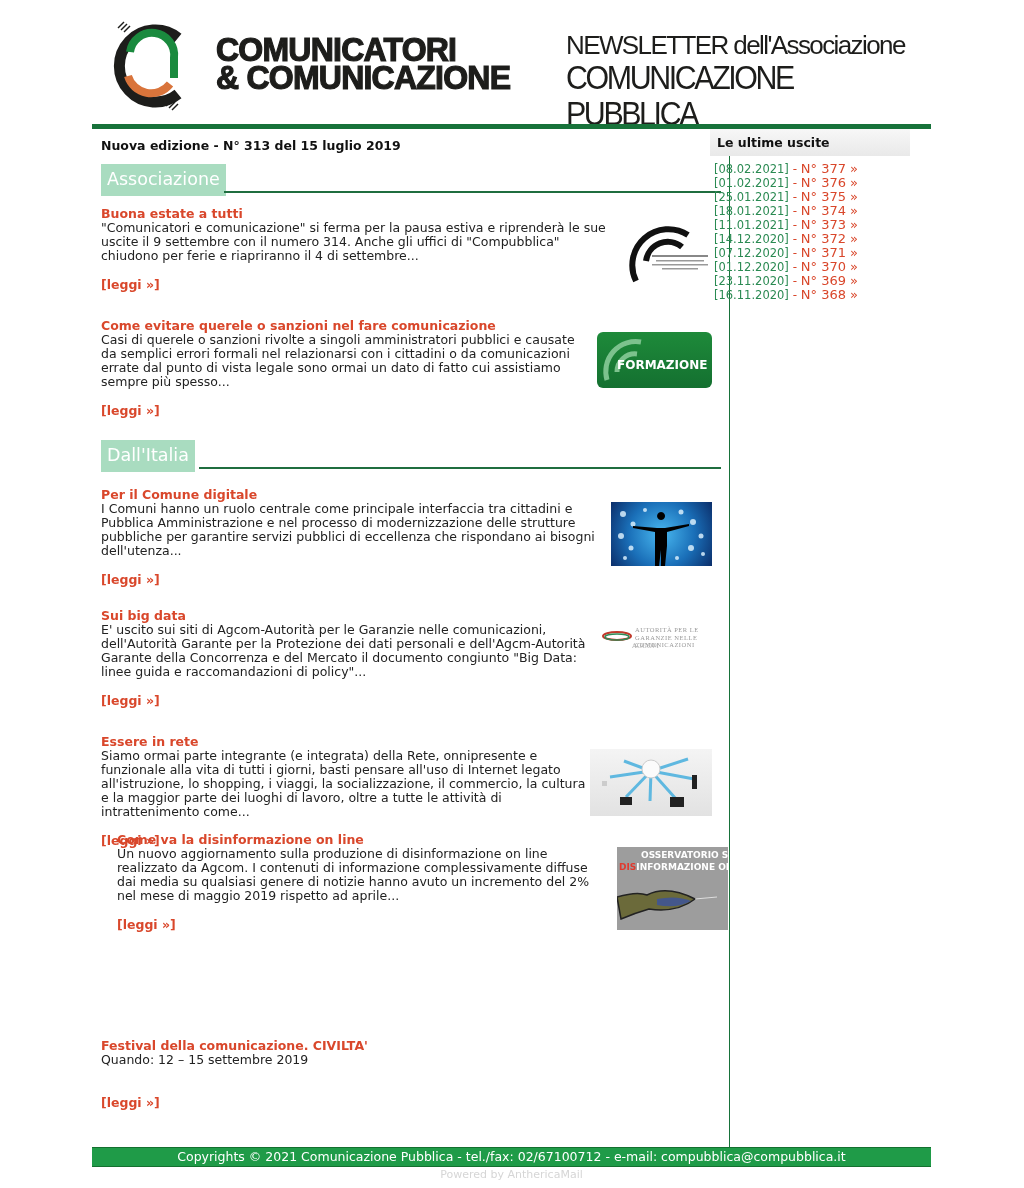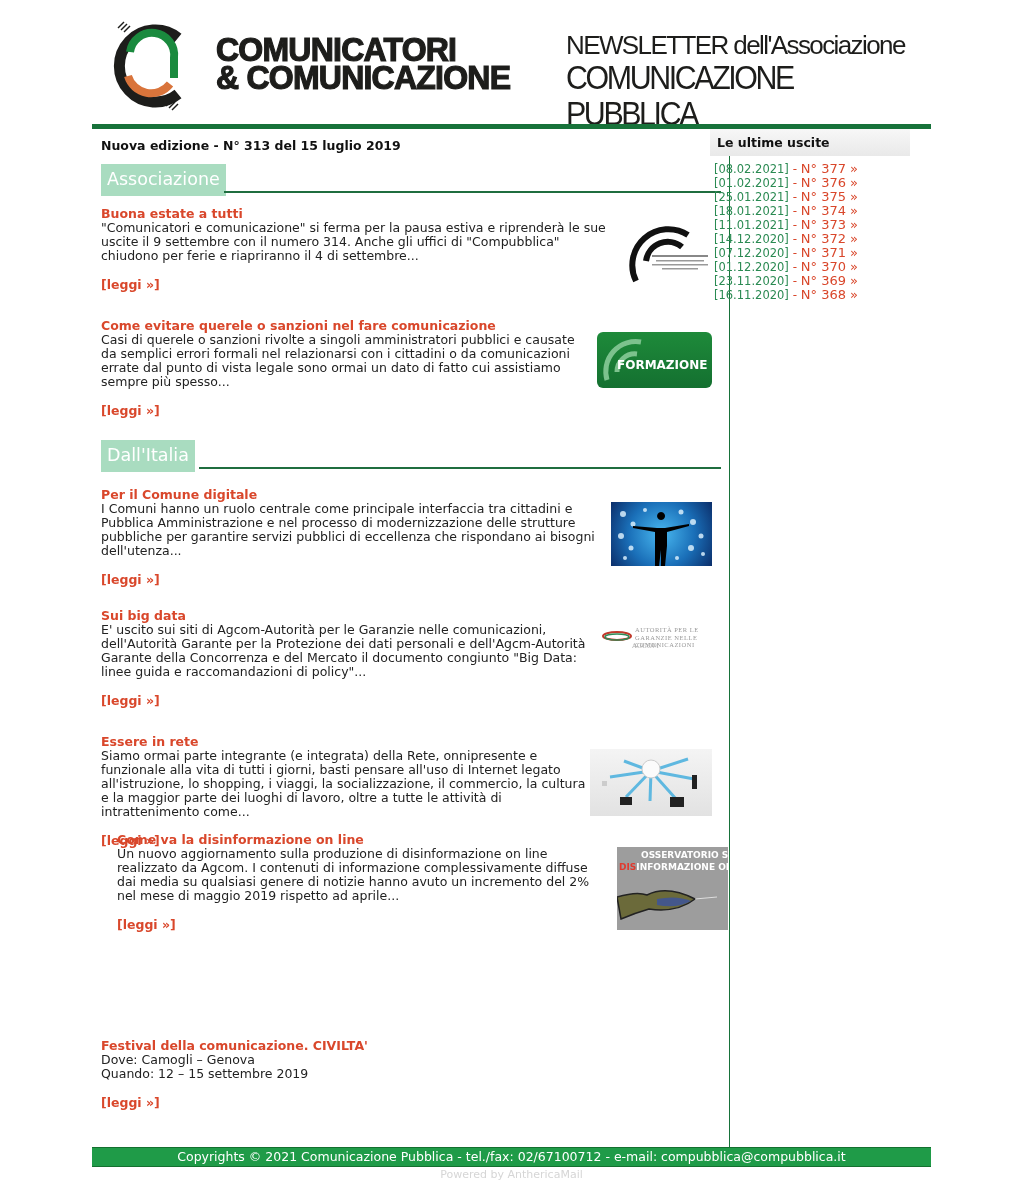--- a/index.html
+++ b/index.html
@@ -199,21 +199,20 @@
           <path d="M0 50 Q20 44 30 48 Q50 38 78 52 Q60 66 32 62 Q18 66 4 72 Z" fill="#6b6a3a" stroke="#222" stroke-width="1.5"></path>
           <path d="M40 52 Q60 48 74 54 Q60 62 40 58 Z" fill="#3b52a0" opacity="0.8"></path>
           <path d="M78 52 L100 50" stroke="#ddd" stroke-width="1"></path>
         </svg>
       </div>
     </div>
 
 
     <div class="article" style="top:910px; height:80px;">
       <div class="title">Festival della comunicazione. CIVILTA'</div>
-      <div class="body">Dove: Camogli – Genova</div>
       <div class="body">Quando: 12 – 15 settembre 2019</div>
       <div class="more" style="top:56px;">[leggi »]</div>
     </div>
   </div>
 
   <div class="side">
     <div class="side-head">Le ultime uscite</div>
     <ul class="issues">
       <li><span class="date">[08.02.2021]</span><span class="sep"> - </span><span class="num">N° 377 »</span></li>
       <li><span class="date">[01.02.2021]</span><span class="sep"> - </span><span class="num">N° 376 »</span></li>

